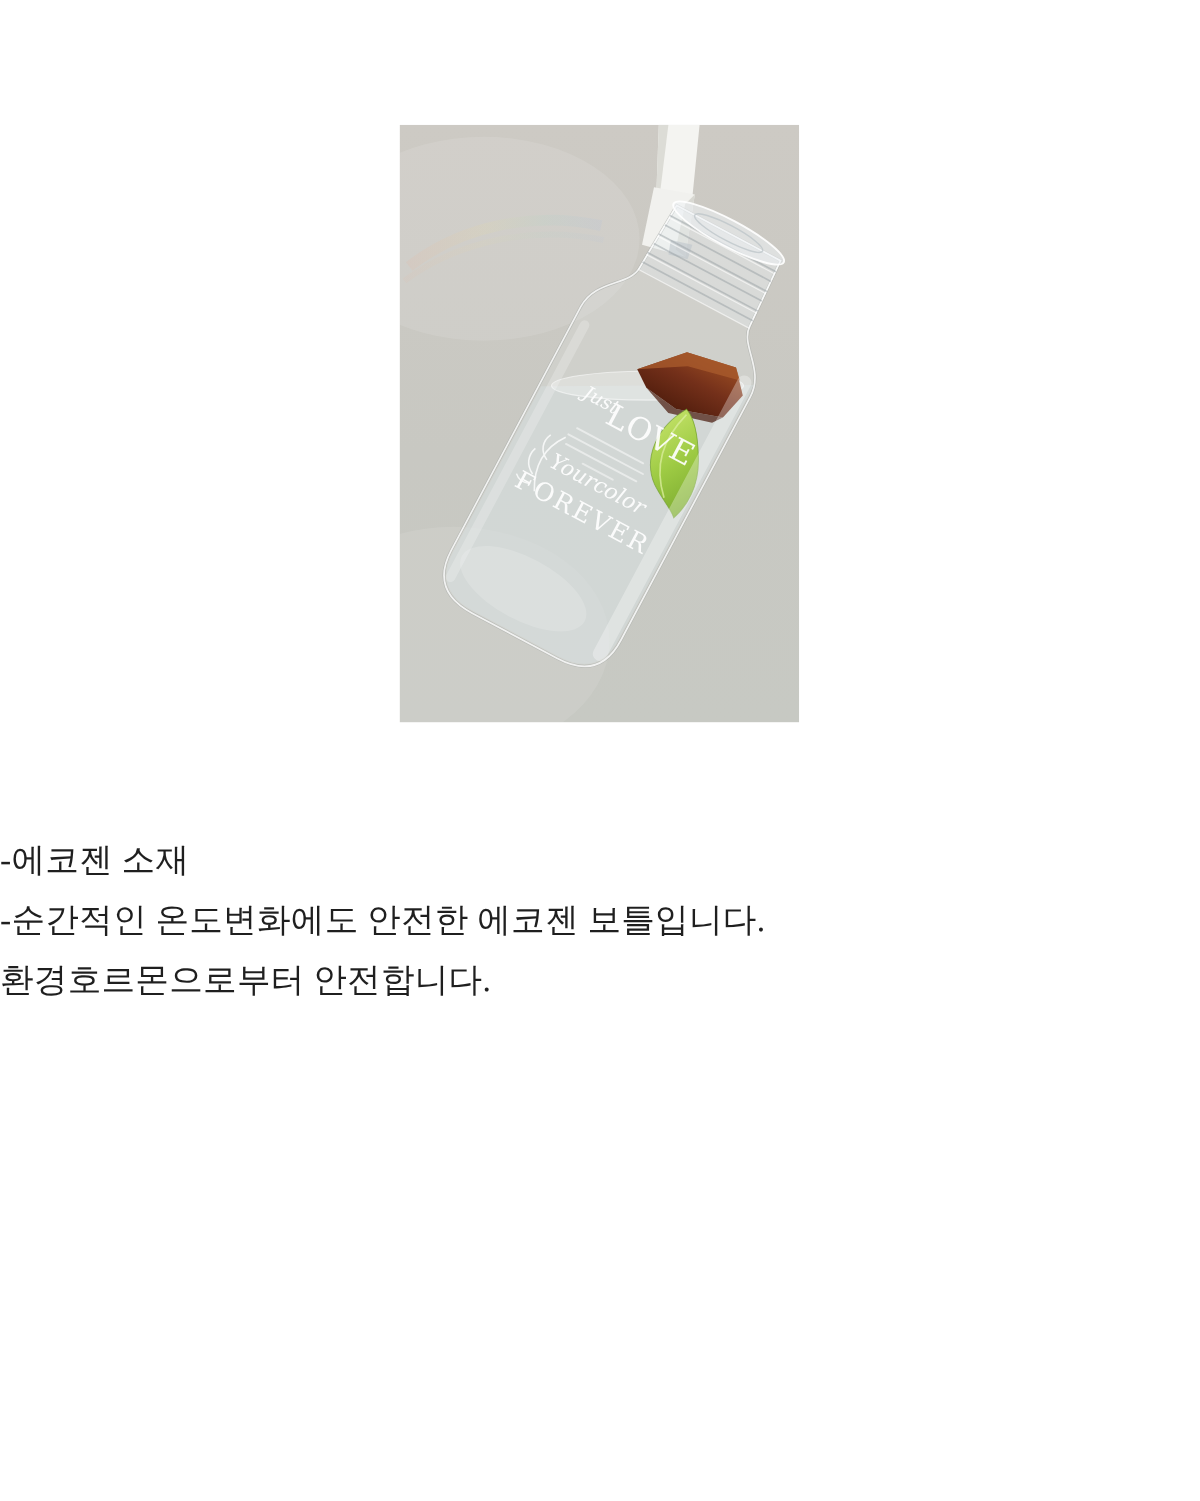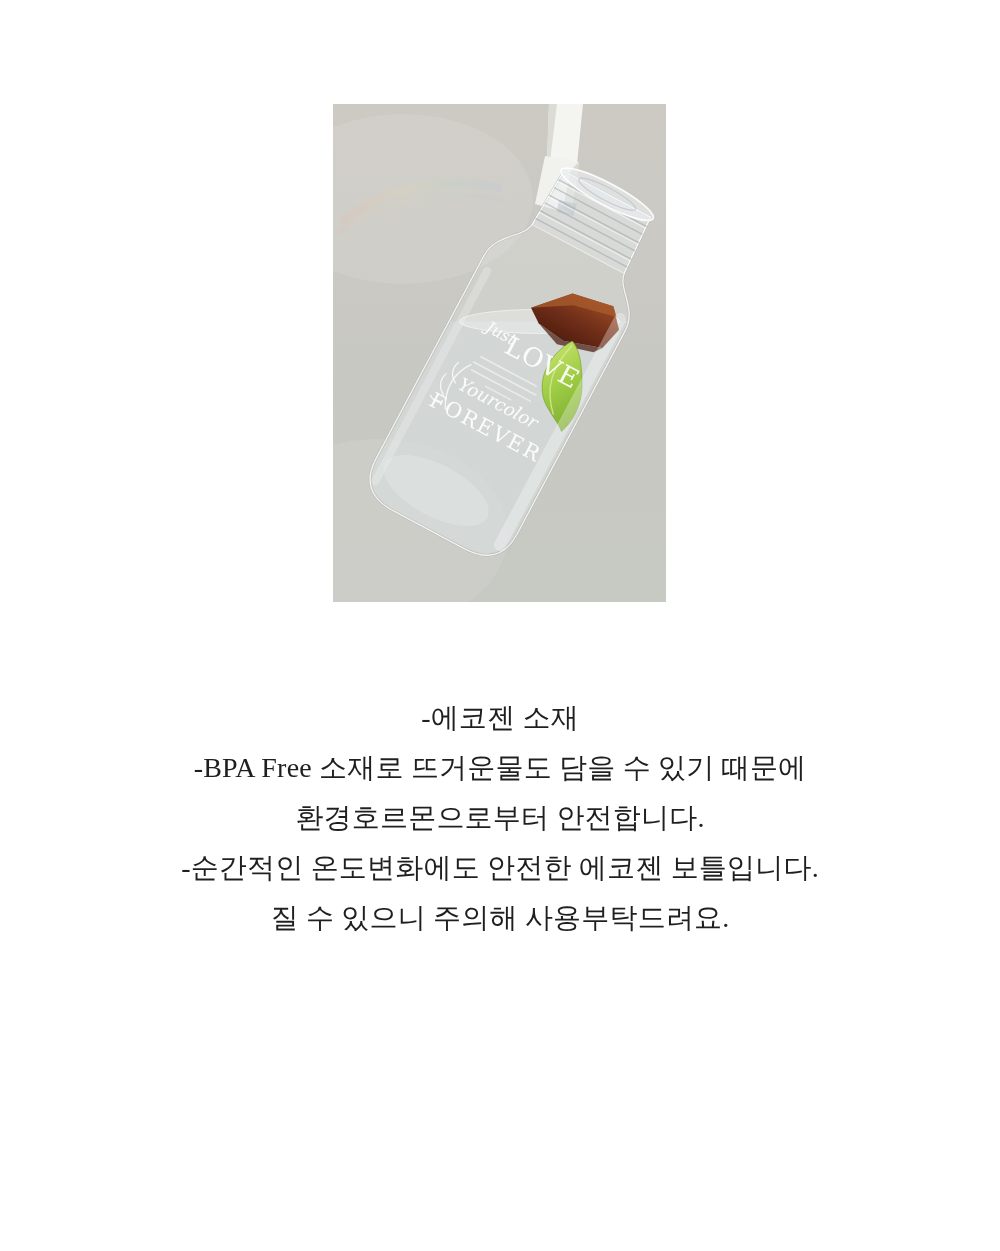--- a/index.html
+++ b/index.html
@@ -17,21 +17,21 @@
     top: 104px;
     width: 333px;
     height: 498px;
   }
   .photo-frame svg { display: block; width: 100%; height: 100%; }
   .description {
     position: absolute;
     top: 693px;
     left: 0;
     width: 100%;
-    text-align: center;
+    text-align: left;
     color: #1f1f1f;
   }
   .desc-line {
     margin: 0;
     font-size: 28px;
     line-height: 50px;
     font-weight: 400;
     letter-spacing: 0.2px;
     white-space: nowrap;
   }
@@ -143,17 +143,15 @@
 
         <ellipse cx="0" cy="-190" rx="52" ry="11" fill="#eef3f5" fill-opacity="0.55" stroke="#ffffff" stroke-opacity="0.9" stroke-width="1.6"></ellipse>
         <ellipse cx="0" cy="-190" rx="32" ry="6.5" fill="none" stroke="#b9c2c6" stroke-opacity="0.7" stroke-width="1.2"></ellipse>
       </g>
     </g>
   </svg>
 </div>
 
 <div class="description">
   <p class="desc-line">-에코젠 소재</p>
-  <p class="desc-line">-BPA Free 소재로 뜨거운물도 담을 수 있기 때문에</p>
+  <p class="desc-line">-순간적인 온도변화에도 안전한 에코젠 보틀입니다.</p>
   <p class="desc-line">환경호르몬으로부터 안전합니다.</p>
-  <p class="desc-line">-순간적인 온도변화에도 안전한 에코젠 보틀입니다.</p>
-  <p class="desc-line">질 수 있으니 주의해 사용부탁드려요.</p>
 </div>
 
 </body></html>

